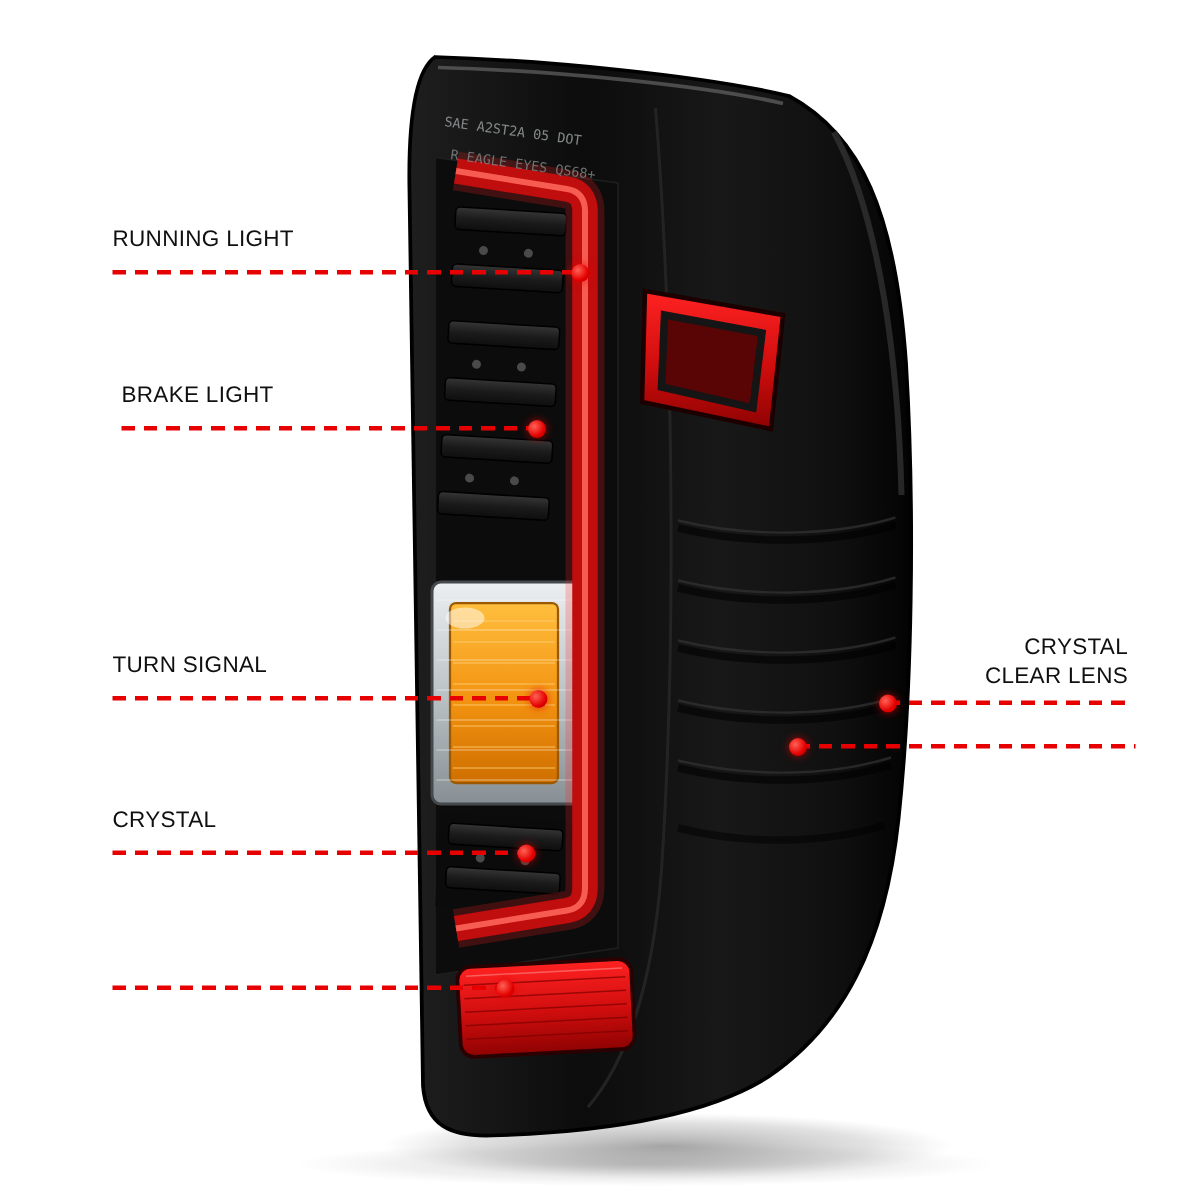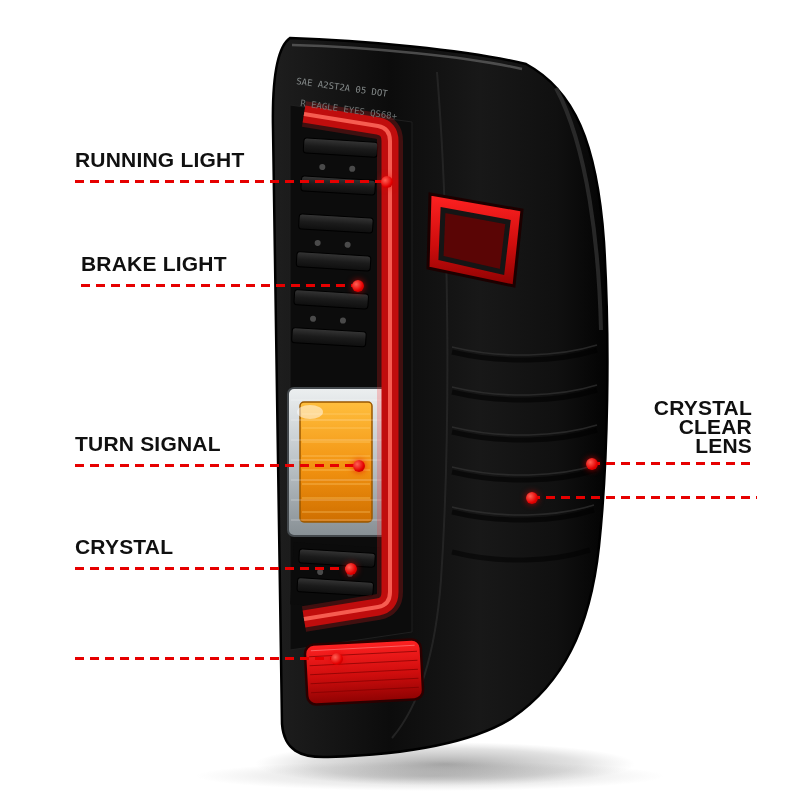--- a/index.html
+++ b/index.html
@@ -9,22 +9,22 @@
     height: 800px;
     background: #ffffff;
     overflow: hidden;
     font-family: "Liberation Sans", sans-serif;
   }
   .artwork { position: absolute; left: 0; top: 0; }
 
   
   .callout { position: absolute; }
   .callout .label {
-    font-weight: bold;
-    font-size: 21px;
+    font-weight: normal;
+    font-size: 15px;
     line-height: 20px;
     letter-spacing: 0.2px;
     color: var(--label-text, #101010);
     white-space: normal;
   }
   .callout .line {
     position: relative;
     height: 3px;
     background: repeating-linear-gradient(90deg,
       var(--callout-line, #e60000) 0 9px, transparent 9px 15px);
@@ -34,21 +34,21 @@
     top: -4.5px;
     width: 12px;
     height: 12px;
     border-radius: 50%;
     background: radial-gradient(circle at 35% 35%, #ff6155, var(--callout-dot, #e40000) 60%, #a50000);
     box-shadow: 0 0 6px rgba(230, 0, 0, 0.75);
   }
   .callout.left .line { margin-top: 10px; }
   .callout.left .dot { right: -5px; }
   .callout.right { text-align: right; }
-  .callout.right .label { line-height: 19px; margin-left: auto; }
+  .callout.right .label { line-height: 19px; margin-left: auto; margin-top: 24px; }
   .callout.right .line { margin-top: 7px; }
   .callout.right .dot { left: -5px; }
 
   #co-running   { left: 75px; top: 150px; width: 313px; }
   #co-brake     { left: 81px; top: 254px; width: 278px; }
   #co-turn      { left: 75px; top: 434px; width: 285px; }
   #co-reverse   { left: 75px; top: 537px; width: 277px; }
   #co-reflector { left: 75px; top: 647px; width: 263px; }
 
   #co-lens      { left: 591px; top: 398px; width: 161px; }

